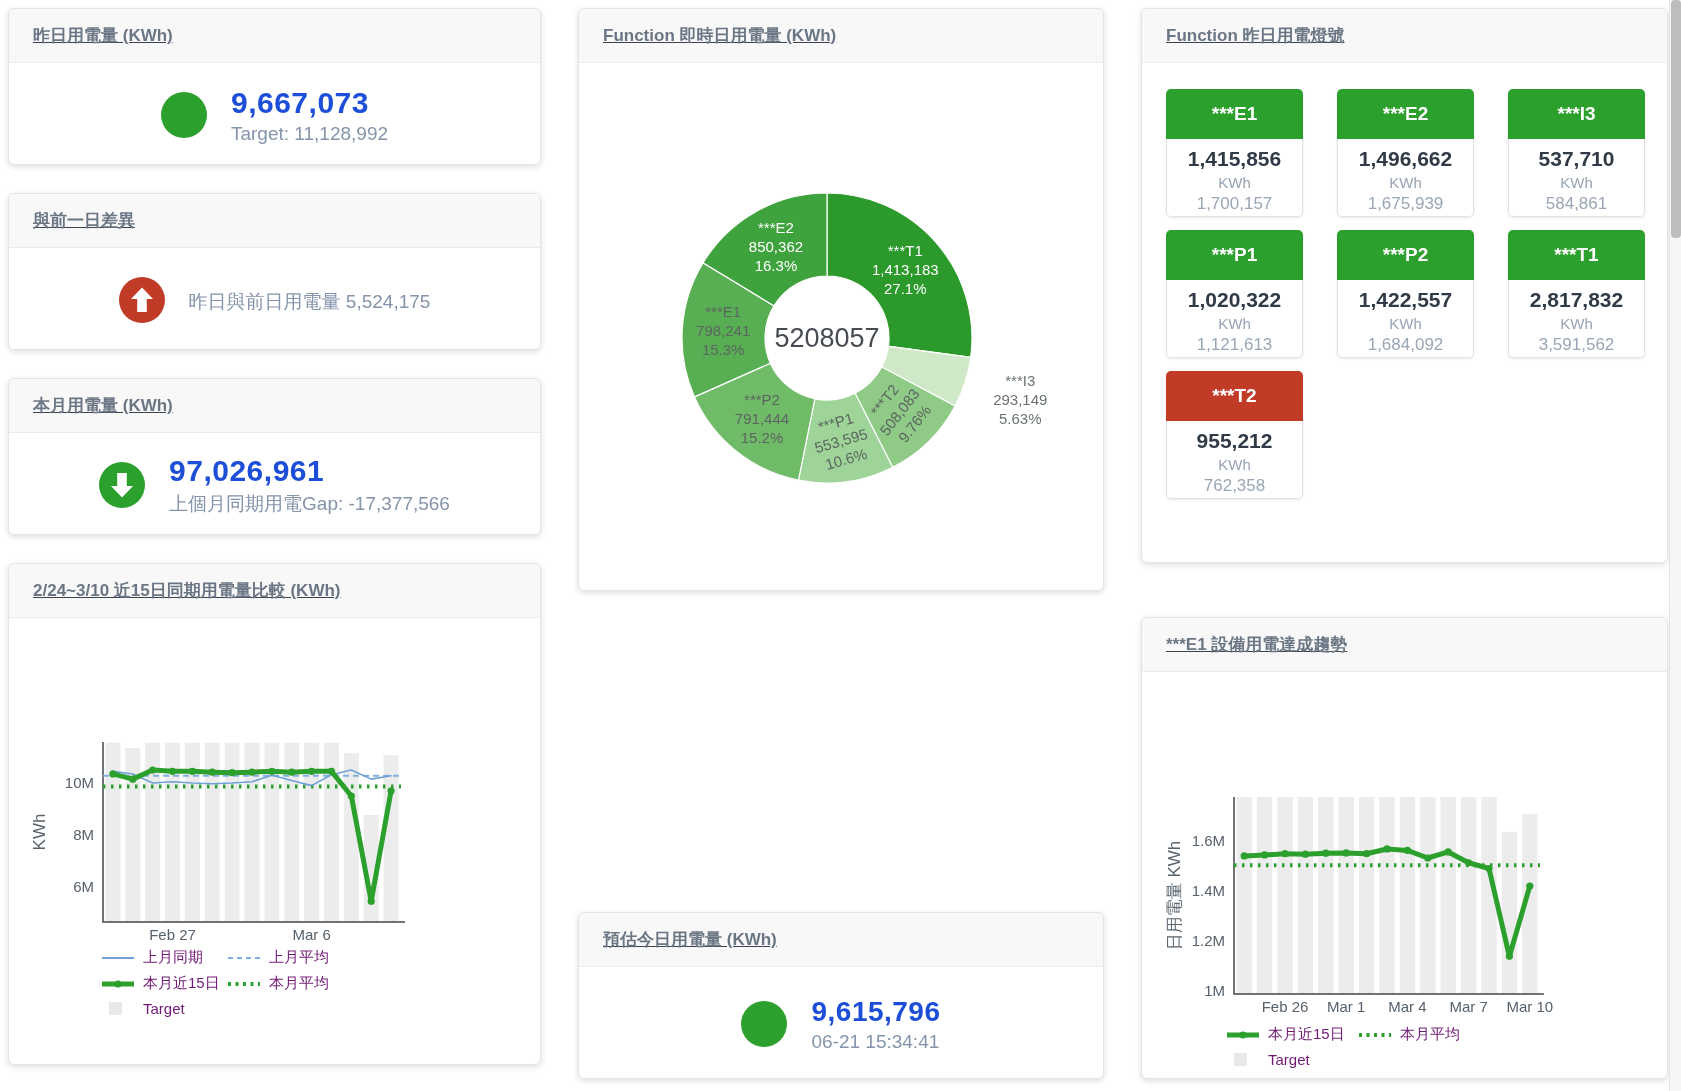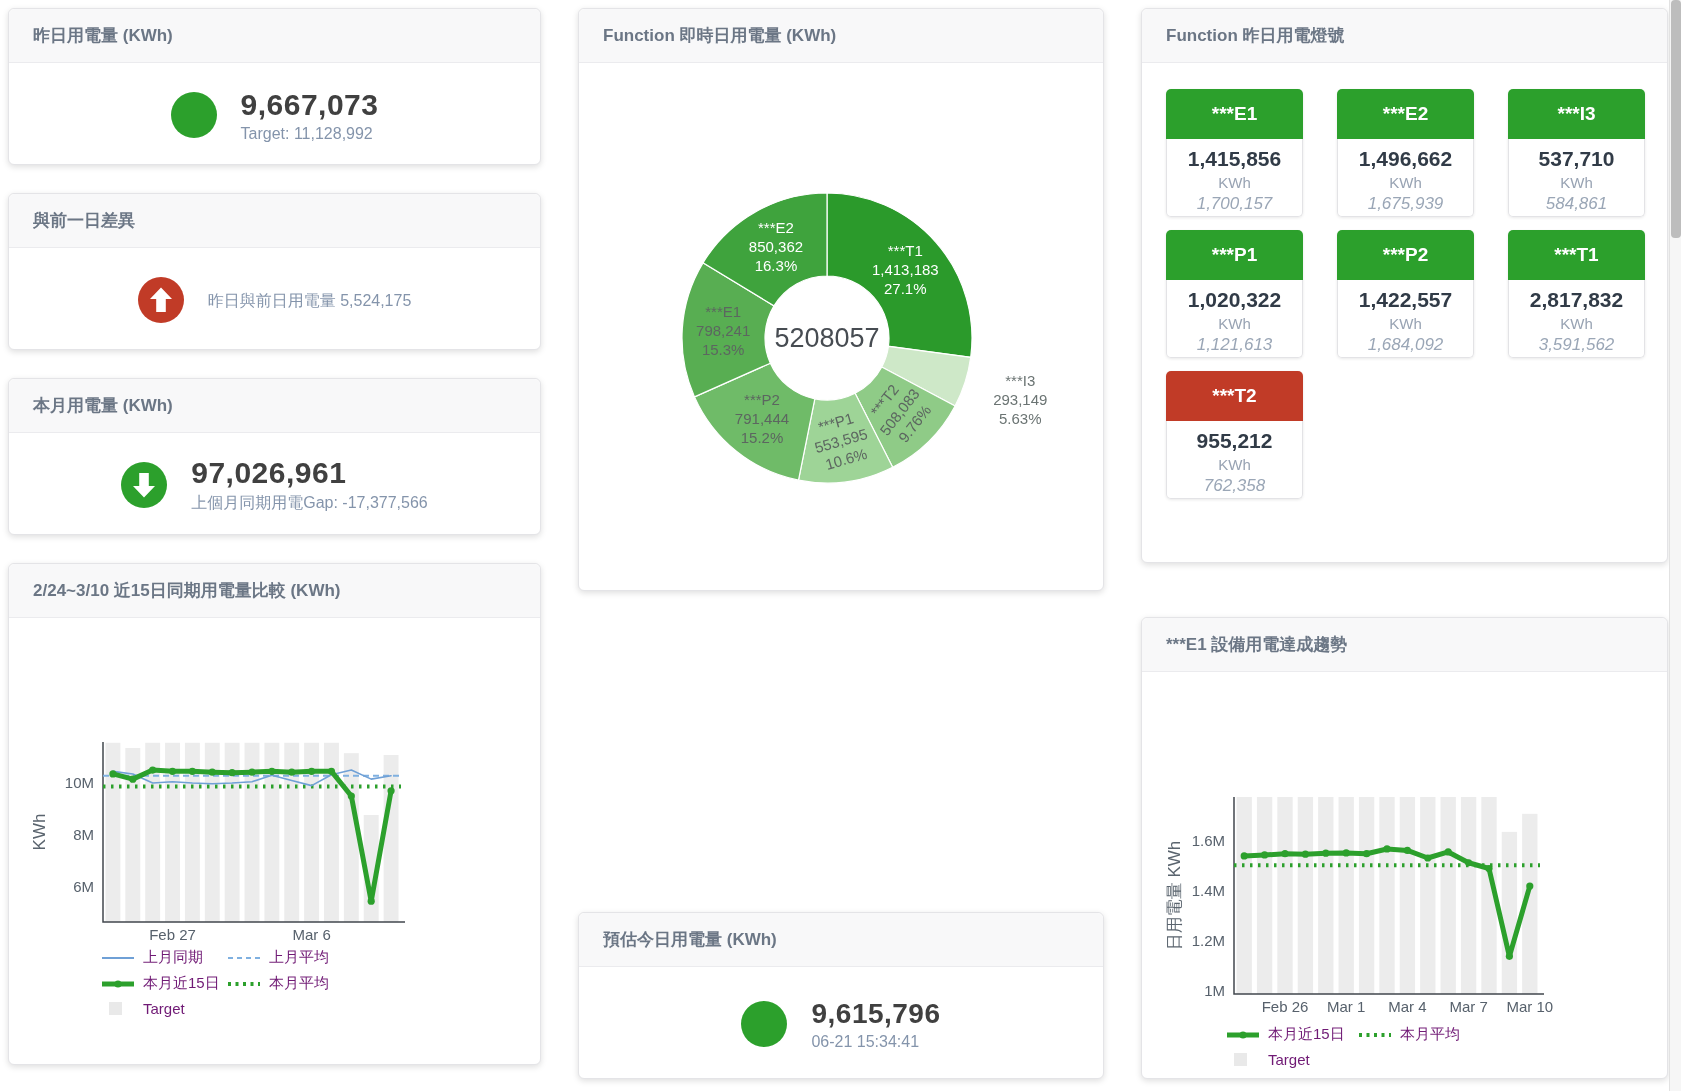--- a/index.html
+++ b/index.html
@@ -12,26 +12,26 @@
   .col { display:flex; flex-direction:column; }
   .col1 { width:533px; gap:28px; }
   .col2 { width:526px; gap:32px;justify-content:space-between; }
   .col3 { width:527px; gap:54px; }
   .card {
     background:#fff; border:1px solid #e4e4e7; border-radius:6px;
     box-shadow:0 2px 6px rgba(0,0,0,.13); overflow:hidden; flex-shrink:0;
   }
   .card > header {
     background:#f8f8f9; border-bottom:1px solid #ebebee;
-    padding:15px 24px; border-radius:6px 6px 0 0;
+    padding:15px 24px; border-radius:6px 6px 0 0;text-decoration:underline;
   }
   .card h2 { margin:0; font-size:17px; font-weight:bold; color:#6b7685; }
   .stat-body { display:flex; align-items:center; justify-content:center; gap:24px; height:calc(100% - 51px); }
-  .stat-value { font-size:30px; font-weight:bold; color:#404040; letter-spacing:.5px; }
-  .stat-sub { font-size:16px; color:#8494ab; margin-top:3px; }
+  .stat-value { font-size:30px; font-weight:bold; color:#1d4ed8; letter-spacing:.5px; }
+  .stat-sub { font-size:19px; color:#8494ab; margin-top:3px; }
   .stat-icon { width:46px; height:46px; display:inline-block; flex-shrink:0; }
   .chart-wrap { padding:4px 0 0 0; }
   .legend { font-size:15px; color:#701a75; }
   .legend-row { display:flex; margin-bottom:7px; }
   .legend-item { display:flex; align-items:center; gap:8px; cursor:pointer; }
   .lg-compare { margin-left:92px; }
   .lg-compare .legend-item { width:126px; }
   .lg-trend { margin-left:84px; }
   .lg-trend .legend-item { width:132px; }
   .tiles { display:grid; grid-template-columns:repeat(3,137px); gap:13px 34px; padding:26px 24px 18px 24px; }
@@ -39,21 +39,21 @@
   .tile-header {
     color:#fff; font-weight:bold; font-size:19px; text-align:center;
     padding:14px 0; border-radius:5px 5px 0 0;
   }
   .tile-body {
     border:1px solid #e3e3e6; border-top:none; border-radius:0 0 5px 5px;
     background:#fff; text-align:center; padding:8px 2px 2px 2px;
   }
   .tile-value { font-size:21px; font-weight:bold; color:#313b47; }
   .tile-unit { font-size:15px; color:#98a3b3; margin-top:3px; }
-  .tile-sub { font-size:17px; color:#9aa6b6; margin-top:3px;font-style:italic; }
+  .tile-sub { font-size:17px; color:#9aa6b6; margin-top:3px; }
   .sb { position:fixed; top:0; right:0; width:12px; height:1091px; background:#f6f6f6; border-left:1px solid #e2e2e2; }
   .sb-thumb { position:absolute; top:0; left:1px; width:10px; height:238px; background:#bdbdbd; border-radius:4px; }
   svg text { font-family:"Liberation Sans","DejaVu Sans",sans-serif; }
 </style>
 </head>
 <body>
 
 <div class="page">
 
   <div class="col col1">

